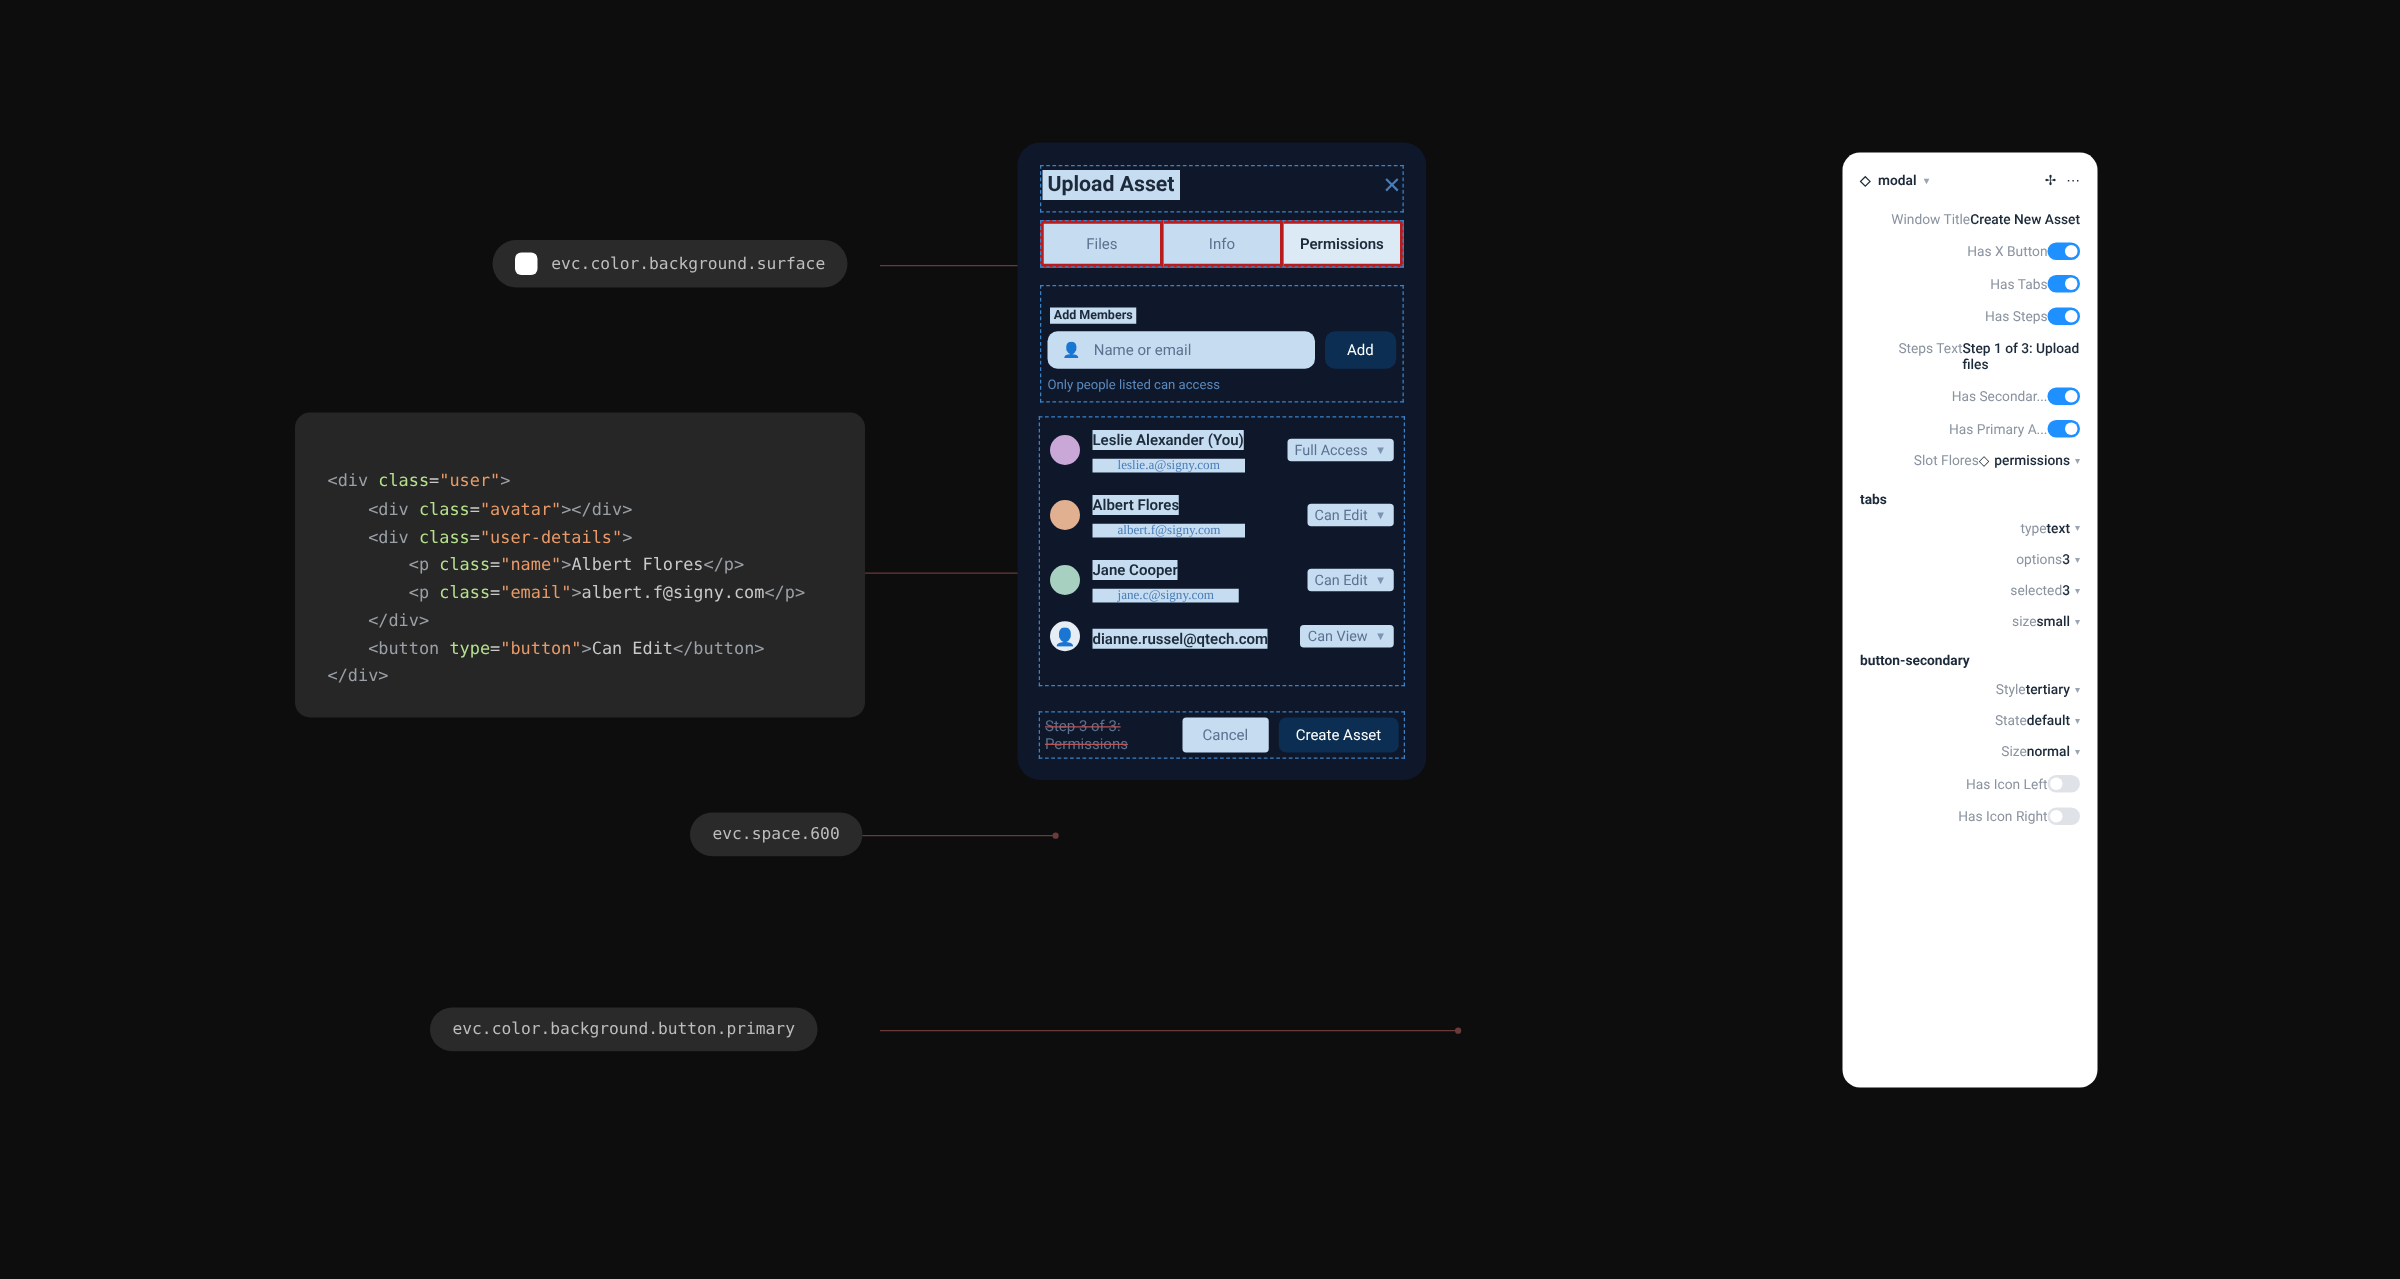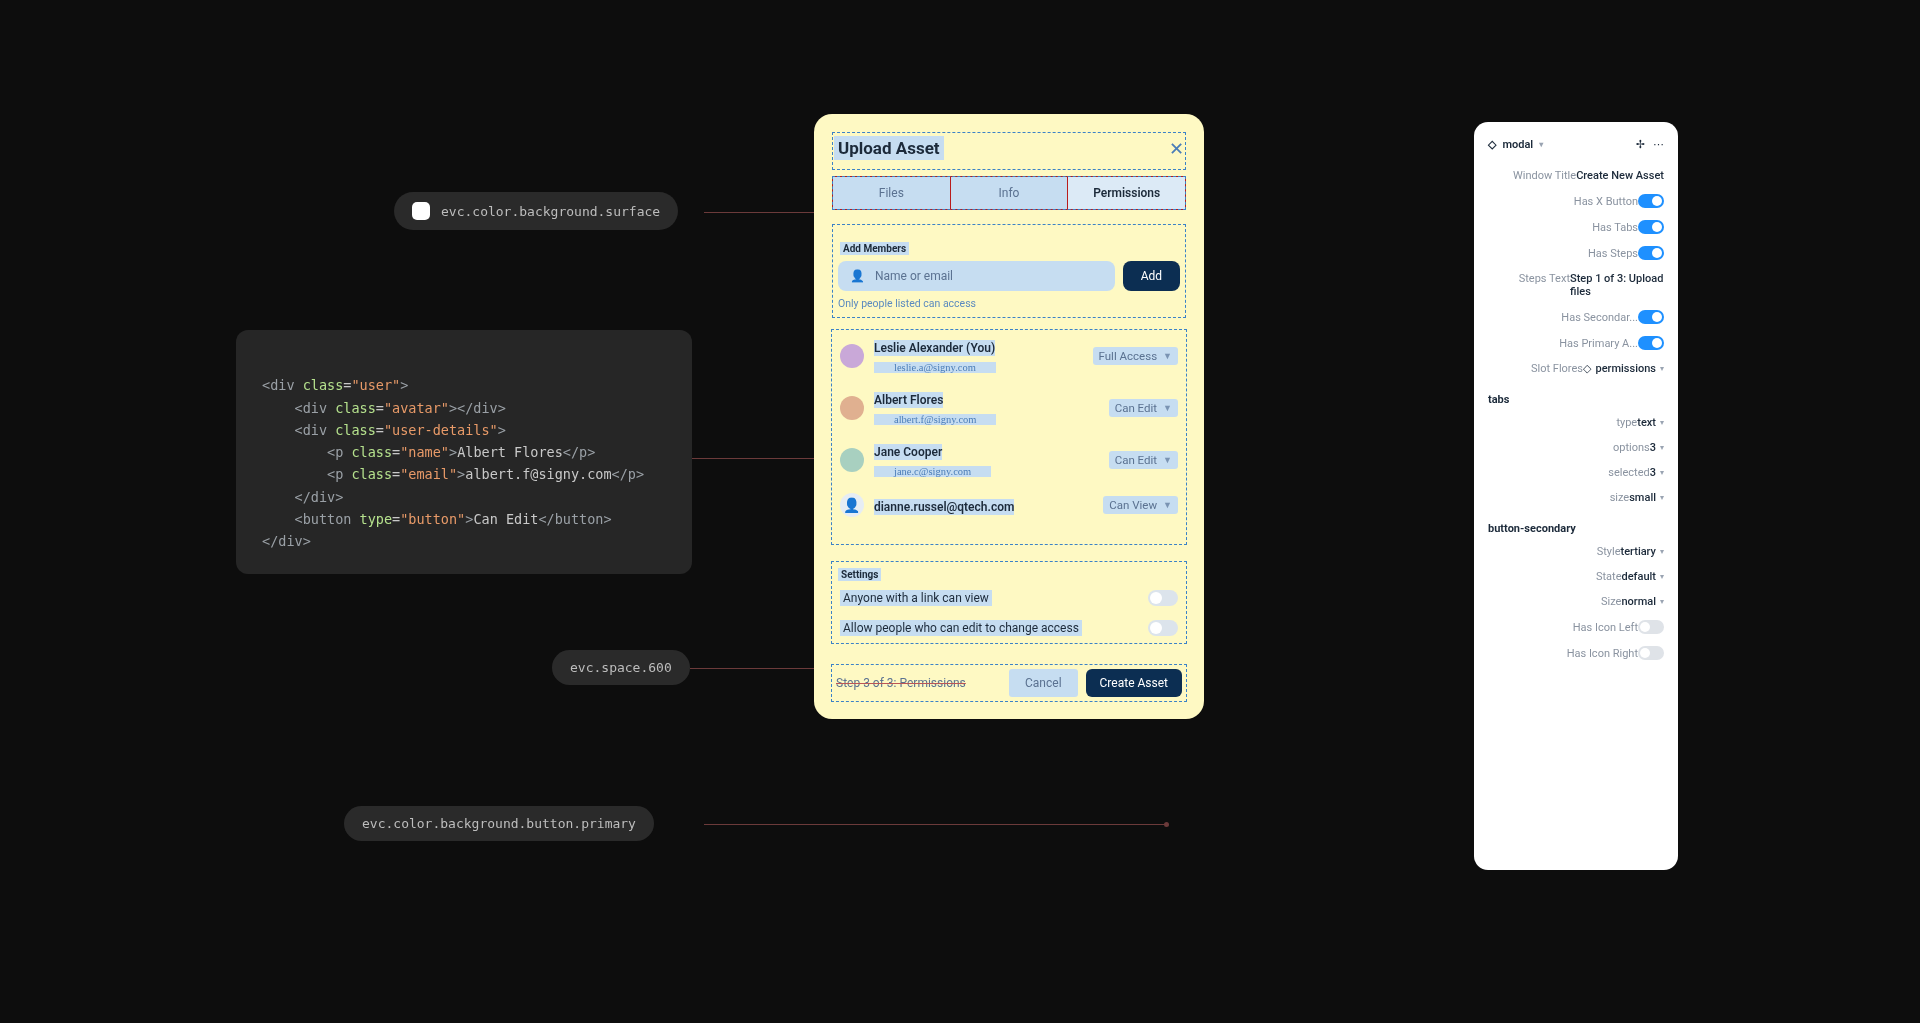--- a/index.html
+++ b/index.html
@@ -54,42 +54,42 @@
 .connector::after {
   content: "";
   position: absolute; right: -3px; top: -2px;
   width: 5px; height: 5px; border-radius: 50%;
   background: #6b3a3a;
 }
 
 
 .modal {
   position: absolute;
-  width: 390px;
-  background: #fef9c3;
+  width: 327px;
+  background: #0f172a;
   border-radius: 18px;
   padding: 18px;
   color: #1c2a3a;
 }
 .highlight { outline: 1px dashed #3b82c7; outline-offset: -1px; }
 .sel { background: #c6ddf1; }
 
 .modal-header {
   display: flex; justify-content: space-between; align-items: center;
   padding: 4px 2px 10px 2px;
 }
 .modal-title { font-size: 17px; font-weight: 700; background: #c6ddf1; padding: 2px 4px; }
 .close-x { color: #4a7db8; font-size: 18px; cursor: pointer; }
 
 .tabs { display: flex; margin-top: 6px; }
 .tab {
   flex: 1; text-align: center; padding: 9px 0;
   font-size: 12px; color: #5b7291;
   background: #c6ddf1;
-  border: 1px solid #b91c1c;
+  border: 3px solid #b91c1c;
 }
 .tab + .tab { border-left: none; }
 .tab.active { color: #1c2a3a; background: #dceaf6; font-weight: 600; }
 
 .section-label { font-size: 10px; font-weight: 700; margin: 14px 2px 6px; background: #c6ddf1; display: inline-block; padding: 1px 3px; }
 
 .addrow { display: flex; gap: 8px; }
 .addrow .input {
   flex: 1; display: flex; align-items: center; gap: 10px;
   background: #c6ddf1; border-radius: 8px; padding: 8px 12px;
@@ -269,31 +269,20 @@
       <div class="member-info">
         <div class="name">dianne.russel@qtech.com</div>
       </div>
       <div class="perm">
         <span>Can View</span>
           <span class="chev">▼</span>
       </div>
     </div>
   </div>
 
-  <div class="settings-box">
-    <div class="section-label" style="margin:6px 6px 2px;">Settings</div>
-    <div class="setting-row">
-      <span class="sel" style="padding:1px 3px;">Anyone with a link can view</span>
-      <div class="toggle-off"></div>
-    </div>
-    <div class="setting-row">
-      <span class="sel" style="padding:1px 3px;">Allow people who can edit to change access</span>
-      <div class="toggle-off"></div>
-    </div>
-  </div>
 
   <div class="modal-footer">
     <span class="steps-text">Step 3 of 3: Permissions</span>
     <span class="btn-secondary">Cancel</span>
     <span class="btn-primary">Create Asset</span>
   </div>
 
 </div>
 
 <div class="prop-panel" style="left:1474px; top:122px; height:748px; overflow:hidden;">

